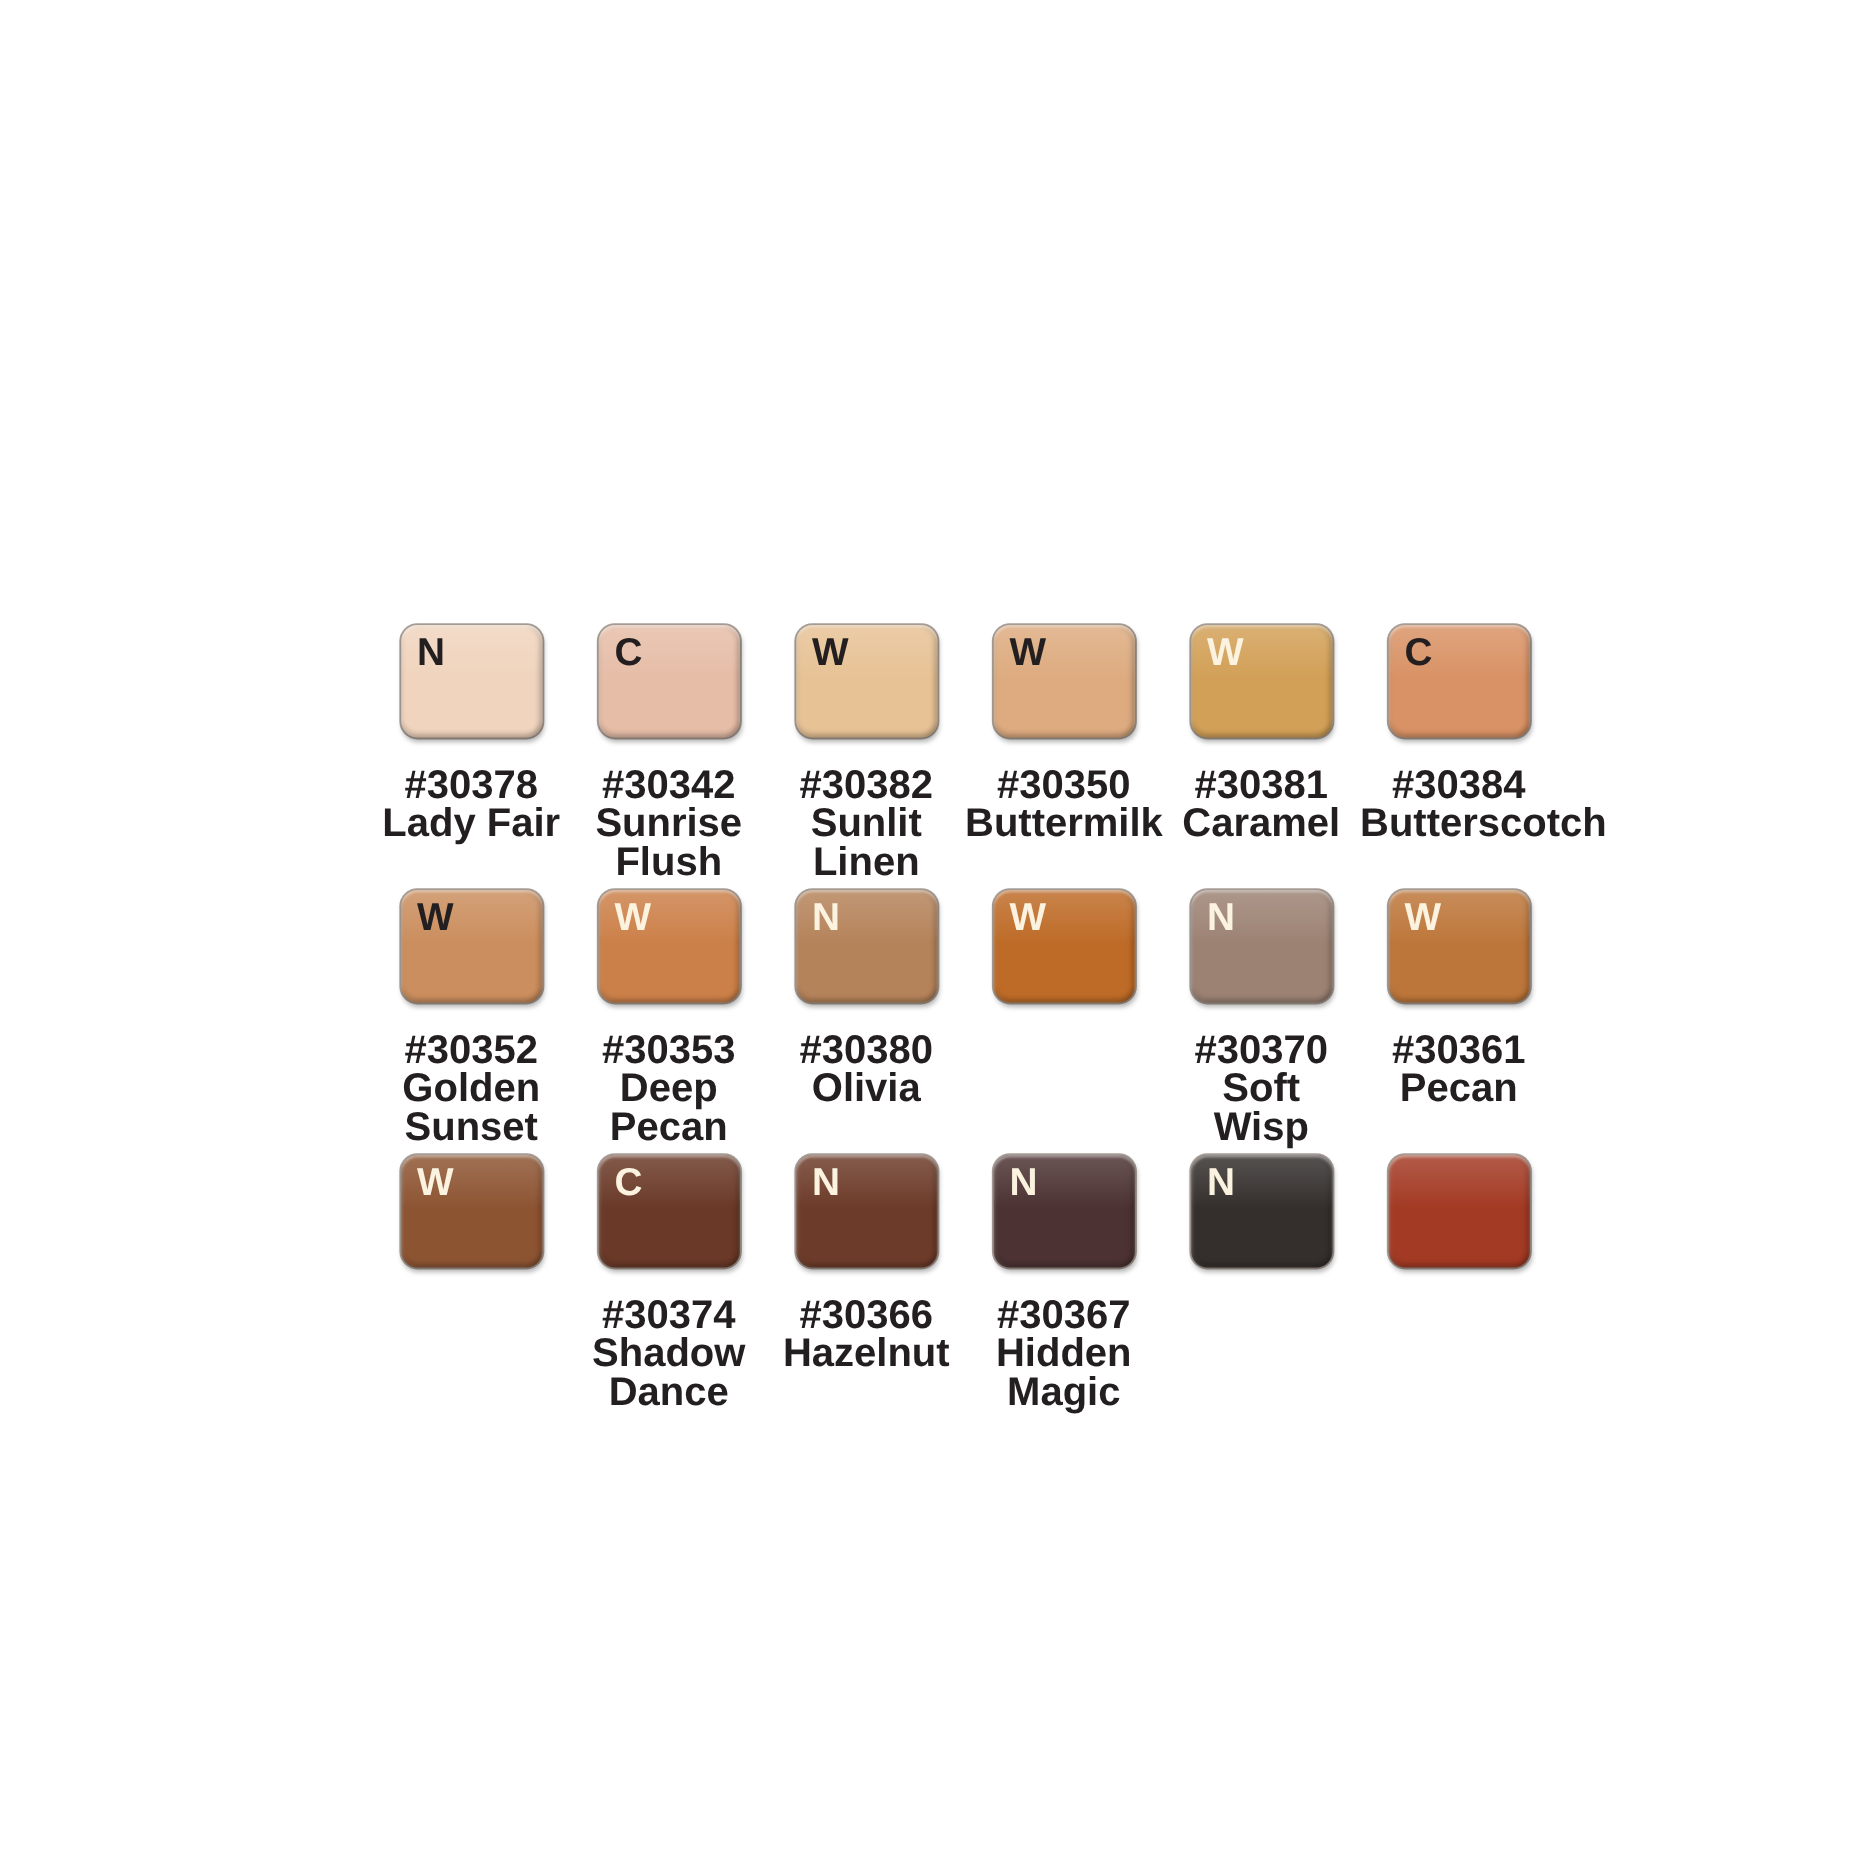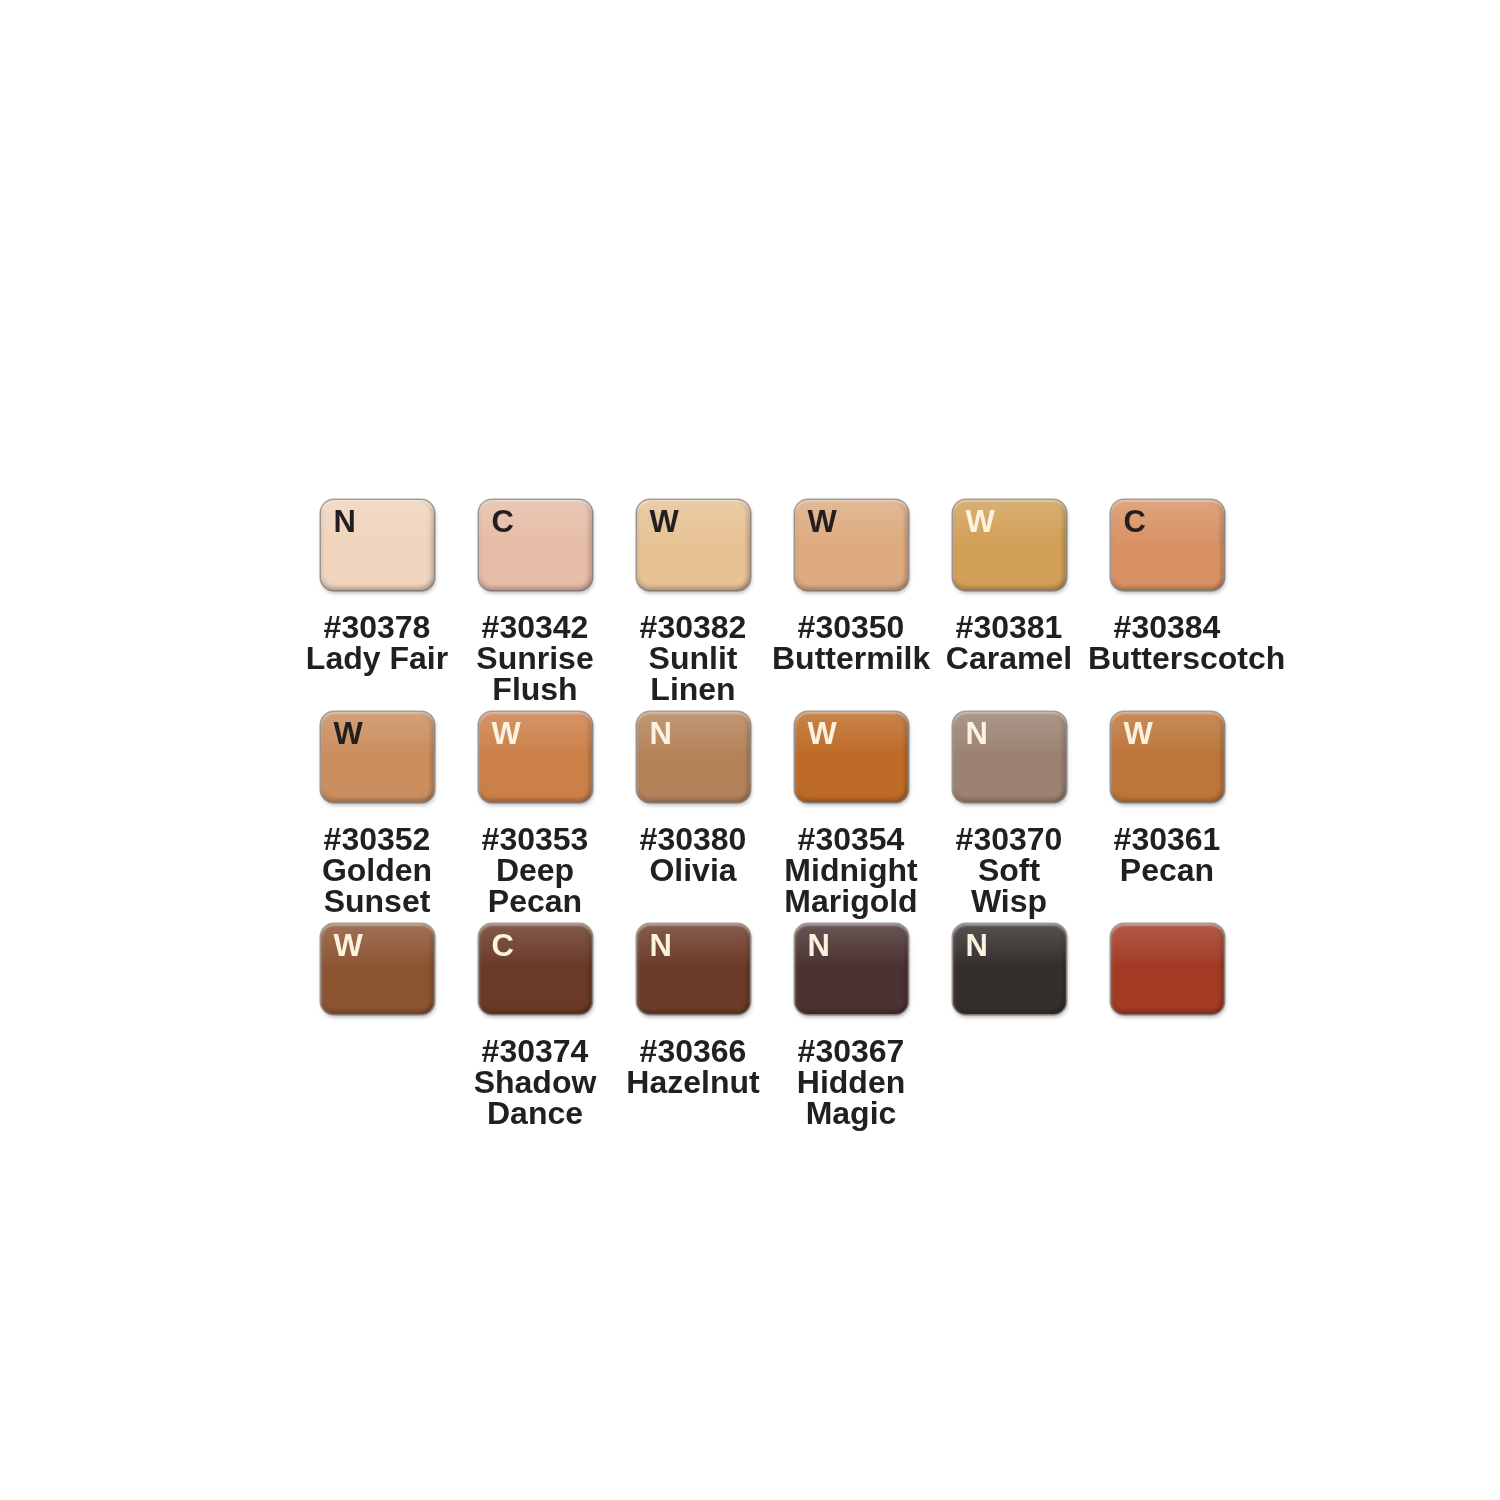--- a/index.html
+++ b/index.html
@@ -227,25 +227,20 @@
           <span class="cname">Olivia</span>
         </div>
       </div>
       <div class="swatch-cell">
         <div class="chip-wrap">
           <div class="chip" style="background: rgb(190, 107, 39);">
             <div class="chip-gloss"></div>
             <div class="chip-letter" style="color: rgb(251, 243, 223);">W</div>
           </div>
         </div>
-        <div class="caption">
-          <span class="code">#30354</span>
-          <span class="cname">Midnight</span>
-          <span class="cname">Marigold</span>
-        </div>
       </div>
       <div class="swatch-cell">
         <div class="chip-wrap">
           <div class="chip" style="background: rgb(156, 130, 115);">
             <div class="chip-gloss"></div>
             <div class="chip-letter" style="color: rgb(251, 243, 223);">N</div>
           </div>
         </div>
         <div class="caption">
           <span class="code">#30370</span>

